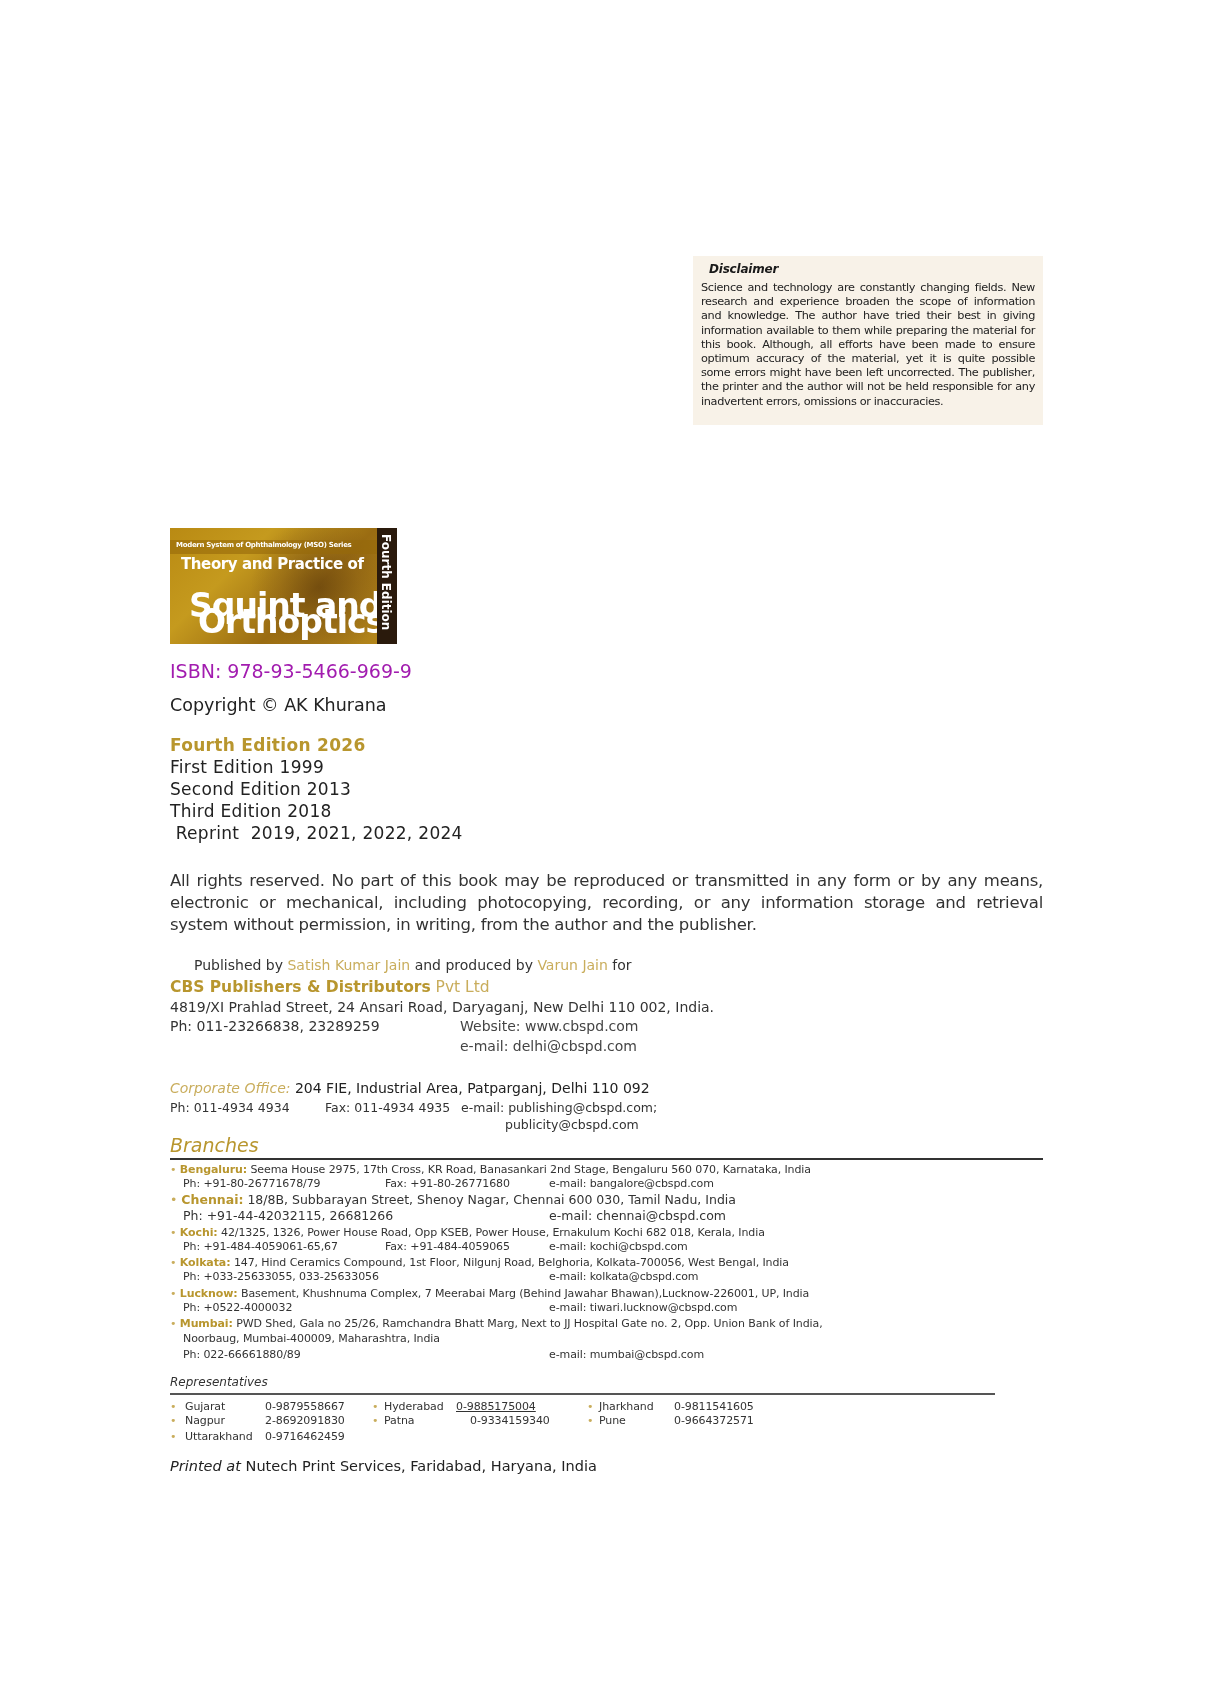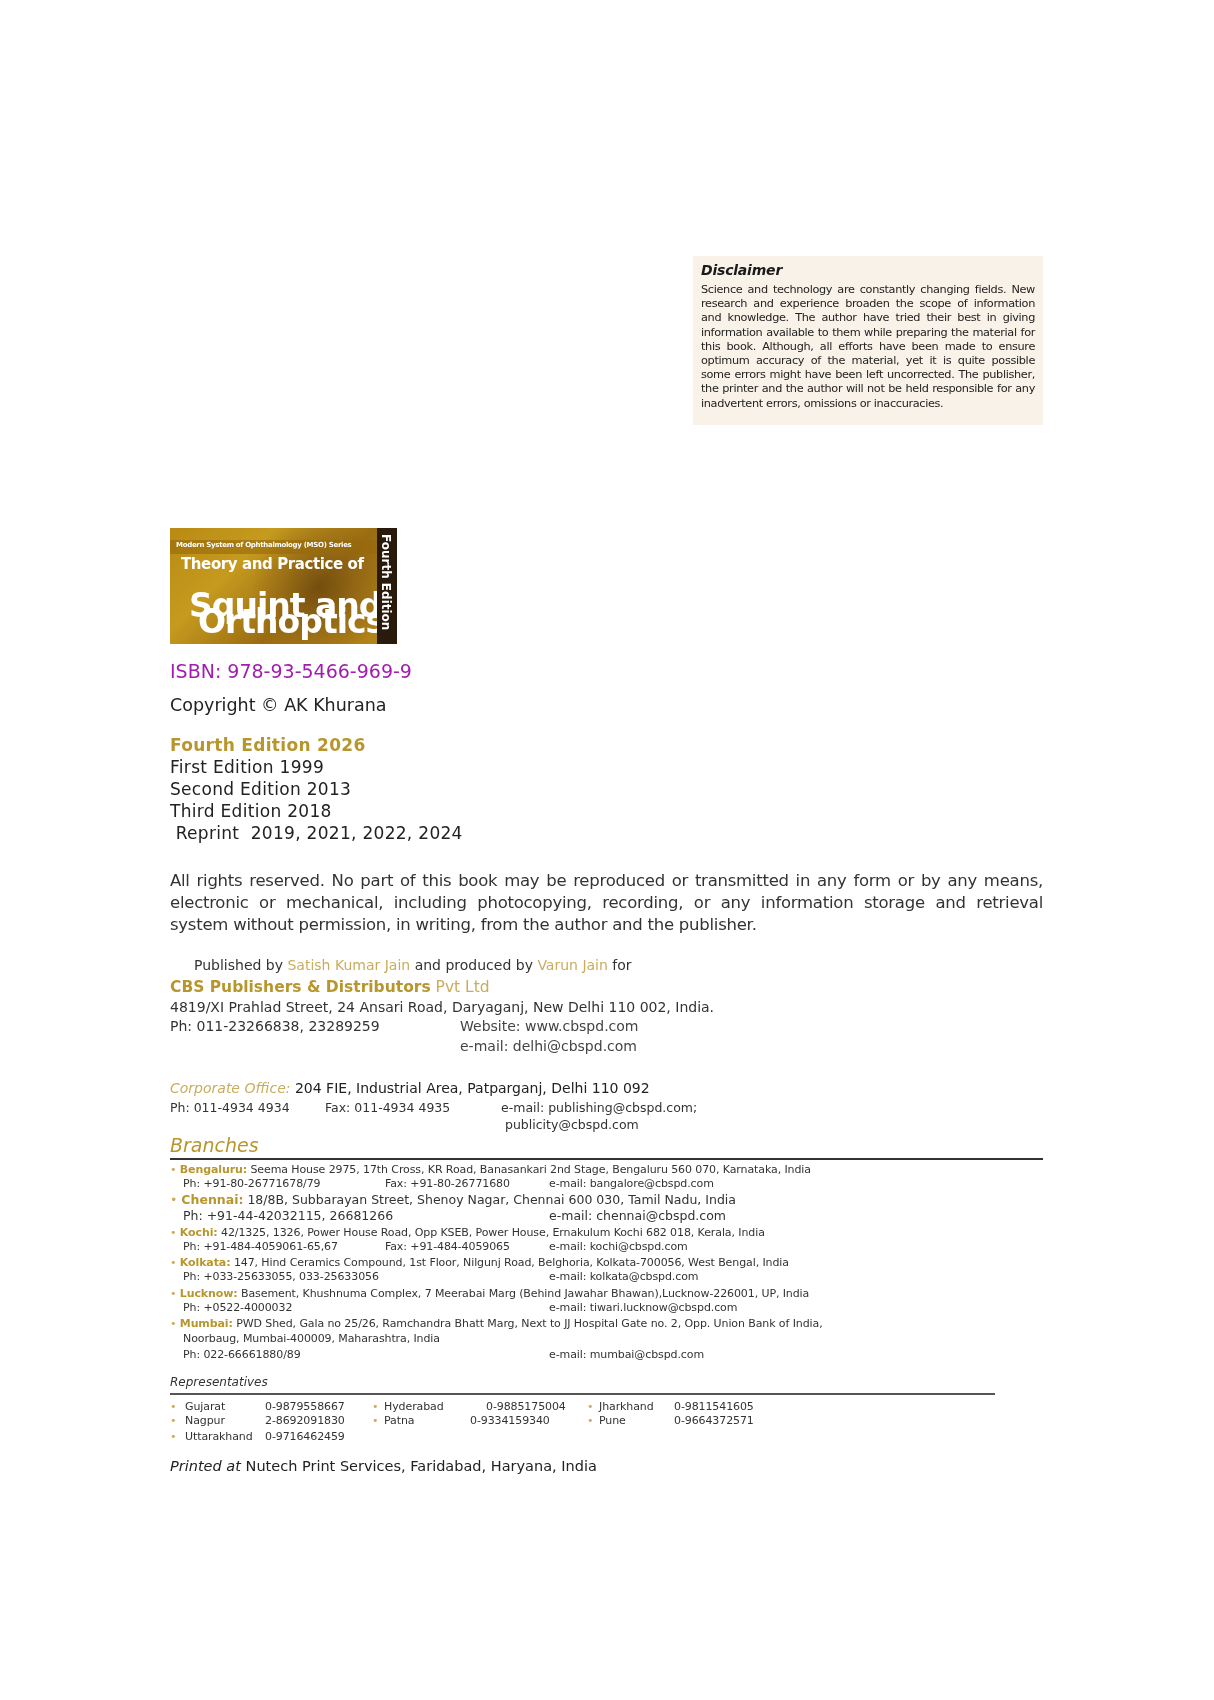--- a/index.html
+++ b/index.html
@@ -5,21 +5,21 @@
   html, body { margin:0; padding:0; background:#ffffff; }
   body { width:1214px; height:1700px; position:relative; overflow:hidden;
          font-family:"DejaVu Sans", sans-serif; color:#222; }
   .abs { position:absolute; white-space:nowrap; }
   .gold { color:#b8962e; }
   .lgold { color:#c9ad5c; }
 
   
   .disclaimer { position:absolute; left:693px; top:256px; width:350px; height:169px;
     background:#f8f2e8; box-sizing:border-box; padding:6px 8px 0 8px; }
-  .disc-title { font-weight:bold; font-style:italic; font-size:14px; color:#1a1a1a; margin-bottom:5px; letter-spacing:-0.2px;}
+  .disc-title { font-weight:bold; font-style:italic; font-size:12px; color:#1a1a1a; margin-bottom:5px; letter-spacing:-0.2px;margin-left:8px;}
   .disc-body { font-size:11.3px; line-height:14.2px; text-align:justify; color:#222; letter-spacing:-0.35px; }
 
   
   .cover { position:absolute; left:170px; top:528px; width:227px; height:116px;
     background:linear-gradient(135deg,#b98a13 0%,#c59a1e 30%,#9a6c12 60%,#b78a1c 100%); overflow:hidden; }
   .cover .swirl { position:absolute; left:80px; top:-10px; width:140px; height:140px; border-radius:50%;
     background:radial-gradient(circle at 50% 50%, rgba(70,40,10,0.45) 0%, rgba(120,80,20,0.3) 40%, rgba(0,0,0,0) 70%); }
   .cover .band { position:absolute; left:0; top:12px; width:207px; height:14px; background:rgba(150,105,10,0.6); }
   .cover .series { position:absolute; left:6px; top:13px; font-size:7px; color:#fff; font-weight:bold; letter-spacing:-0.3px; }
   .cover .t1 { position:absolute; left:11px; top:27px; font-size:15px; color:#fff; font-weight:bold; letter-spacing:-0.4px; }
@@ -85,21 +85,21 @@
 <div class="abs small" style="left:170px; top:999px; color:#333;">4819/XI Prahlad Street, 24 Ansari Road, Daryaganj, New Delhi 110 002, India.</div>
 <div class="abs small" style="left:170px; top:1018px; color:#333;">Ph: 011-23266838, 23289259</div>
 <div class="abs small" style="left:460px; top:1018px; color:#444;">Website: www.cbspd.com</div>
 <div class="abs small" style="left:460px; top:1038px; color:#444;">e-mail: delhi@cbspd.com</div>
 
 <div class="abs" style="left:170px; top:1080px; font-size:14px; color:#222;">
   <span class="lgold" style="font-style:italic;">Corporate Office:</span><span style="white-space:pre;"> 204 FIE, Industrial Area, Patparganj, Delhi 110 092</span>
 </div>
 <div class="abs xsmall" style="left:170px; top:1100px;">Ph: 011-4934 4934</div>
 <div class="abs xsmall" style="left:325px; top:1100px;">Fax: 011-4934 4935</div>
-<div class="abs xsmall" style="left:461px; top:1100px;margin-left:40px;">e-mail: publishing@cbspd.com;</div>
+<div class="abs xsmall" style="left:461px; top:1100px;">e-mail: publishing@cbspd.com;</div>
 <div class="abs xsmall" style="left:505px; top:1117px;">publicity@cbspd.com</div>
 
 <div class="abs branches-title">Branches</div>
 <div class="rule" style="left:170px; top:1158px; width:873px;"></div>
 
 <div class="abs tiny" style="left:170px; top:1163px;"><span class="bullet">•&nbsp;</span><span class="bname">Bengaluru:</span><span style="white-space:pre;"> Seema House 2975, 17th Cross, KR Road, Banasankari 2nd Stage, Bengaluru 560 070, Karnataka, India</span></div>
 <div class="abs tiny" style="left:183px; top:1177px;">Ph: +91-80-26771678/79</div>
 <div class="abs tiny" style="left:385px; top:1177px;">Fax: +91-80-26771680</div>
 <div class="abs tiny" style="left:549px; top:1177px;">e-mail: bangalore@cbspd.com</div>
 
@@ -126,21 +126,21 @@
 <div class="abs tiny" style="left:549px; top:1348px;">e-mail: mumbai@cbspd.com</div>
 
 <div class="abs reps-title">Representatives</div>
 <div class="rule" style="left:170px; top:1393px; width:825px; height:1.5px; background:#555;"></div>
 
 <div class="abs tiny" style="left:170px; top:1400px;"><span class="bullet">•</span></div>
 <div class="abs tiny" style="left:185px; top:1400px;">Gujarat</div>
 <div class="abs tiny" style="left:265px; top:1400px;">0-9879558667</div>
 <div class="abs tiny" style="left:372px; top:1400px;"><span class="bullet">•</span></div>
 <div class="abs tiny" style="left:384px; top:1400px;">Hyderabad</div>
-<div class="abs tiny" style="left:486px; top:1400px;">0-9885175004</div>
+<div class="abs tiny" style="left:456px; top:1400px;text-decoration:underline;">0-9885175004</div>
 <div class="abs tiny" style="left:587px; top:1400px;"><span class="bullet">•</span></div>
 <div class="abs tiny" style="left:599px; top:1400px;">Jharkhand</div>
 <div class="abs tiny" style="left:674px; top:1400px;">0-9811541605</div>
 
 <div class="abs tiny" style="left:170px; top:1414px;"><span class="bullet">•</span></div>
 <div class="abs tiny" style="left:185px; top:1414px;">Nagpur</div>
 <div class="abs tiny" style="left:265px; top:1414px;">2-8692091830</div>
 <div class="abs tiny" style="left:372px; top:1414px;"><span class="bullet">•</span></div>
 <div class="abs tiny" style="left:384px; top:1414px;">Patna</div>
 <div class="abs tiny" style="left:470px; top:1414px;">0-9334159340</div>

